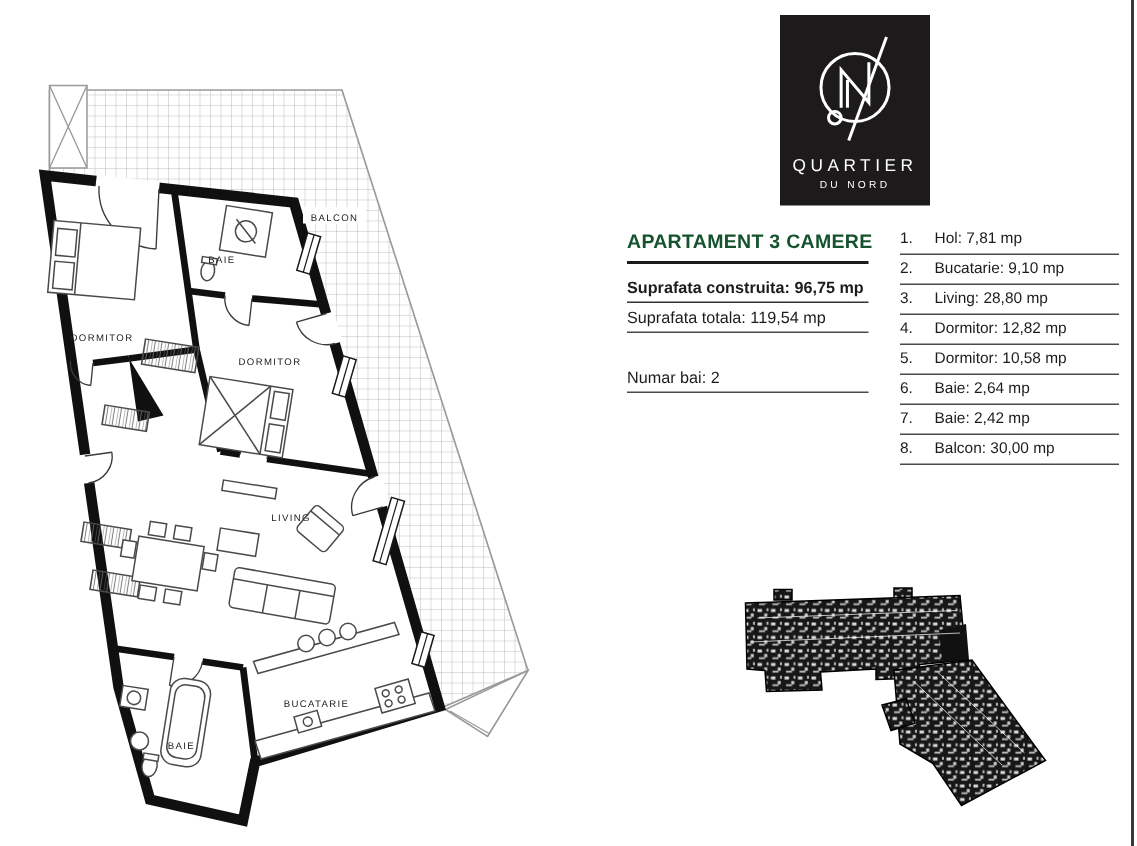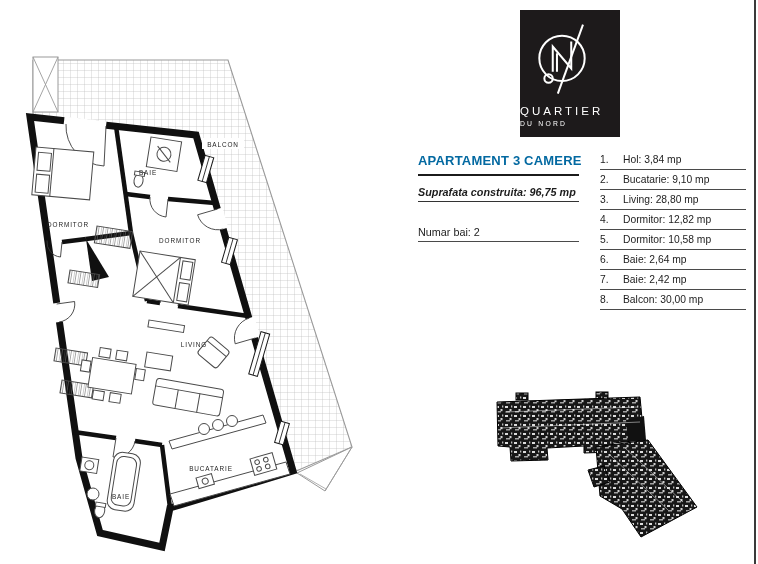--- a/index.html
+++ b/index.html
@@ -2,30 +2,30 @@
 <html><head>
 <meta charset="utf-8">
 <style>
   html,body{margin:0;padding:0;background:#fff;}
   #page{position:relative;width:758px;height:564px;background:#ffffff;overflow:hidden;
         font-family:"Liberation Sans",sans-serif;color:#1c1c1c;}
   
   #right-edge{position:absolute;left:754px;top:0;width:2px;height:564px;background:#3a3a3a;}
   
   .logo{position:absolute;left:520px;top:10px;width:100px;height:127px;background:#1d1a1b;
-        display:flex;flex-direction:column;}
+        display:flex;flex-direction:column;align-items:center;}
   .logo svg{display:block;margin-top:6px;}
   .logo .brand{color:#fff;font-size:11.5px;letter-spacing:3px;font-weight:500;margin-top:1px;}
   .logo .sub{color:#fff;font-size:6.8px;letter-spacing:2.2px;margin-top:3px;text-transform:uppercase;}
   
   .details{position:absolute;left:418px;top:153px;width:161px;}
-  .details .title{font-size:13px;font-weight:bold;letter-spacing:.2px;color:#0369a1;
+  .details .title{font-size:13px;font-weight:bold;letter-spacing:.2px;color:#14532d;
         padding-bottom:6px;border-bottom:2px solid #1b1b1b;margin-bottom:6px;white-space:nowrap;}
   .spec-row{font-size:10.8px;padding:4px 0 3px 0;border-bottom:1px solid #4a4a4a;white-space:nowrap;}
-  .spec-row.bold{font-weight:bold;border-bottom:1.6px solid #333;font-style:italic;}
+  .spec-row.bold{font-weight:bold;border-bottom:1.6px solid #333;}
   .spec-gap{height:20px;}
   
   .rooms{position:absolute;left:600px;top:150px;width:146px;}
   .room-row{display:flex;font-size:10.3px;padding:4px 0 4px 0;border-bottom:1px solid #4a4a4a;white-space:nowrap;}
   .room-row .nr{width:23px;flex:0 0 23px;}
   
   #plan{position:absolute;left:0;top:0;}
   text.rlabel{font-family:"Liberation Sans",sans-serif;font-size:6.4px;letter-spacing:.9px;fill:#222;}
 </style>
 </head>
@@ -255,28 +255,29 @@
     <div class="brand">QUARTIER</div>
     <div class="sub">
       <span>du</span>
       <span>NORD</span>
     </div>
   </div>
 
   <div class="details">
     <div class="title">APARTAMENT 3 CAMERE</div>
     <div class="spec-row bold">Suprafata construita: 96,75 mp</div>
+    <div class="spec-row">Suprafata totala: 119,54 mp</div>
     <div class="spec-gap"></div>
     <div class="spec-row">Numar bai: 2</div>
   </div>
 
   <div class="rooms">
     <div class="room-row">
       <span class="nr">1.</span>
-      <span>Hol: 3,84 mp</span>
+      <span>Hol: 7,81 mp</span>
     </div>
     <div class="room-row">
       <span class="nr">2.</span>
       <span>Bucatarie: 9,10 mp</span>
     </div>
     <div class="room-row">
       <span class="nr">3.</span>
       <span>Living: 28,80 mp</span>
     </div>
     <div class="room-row">

